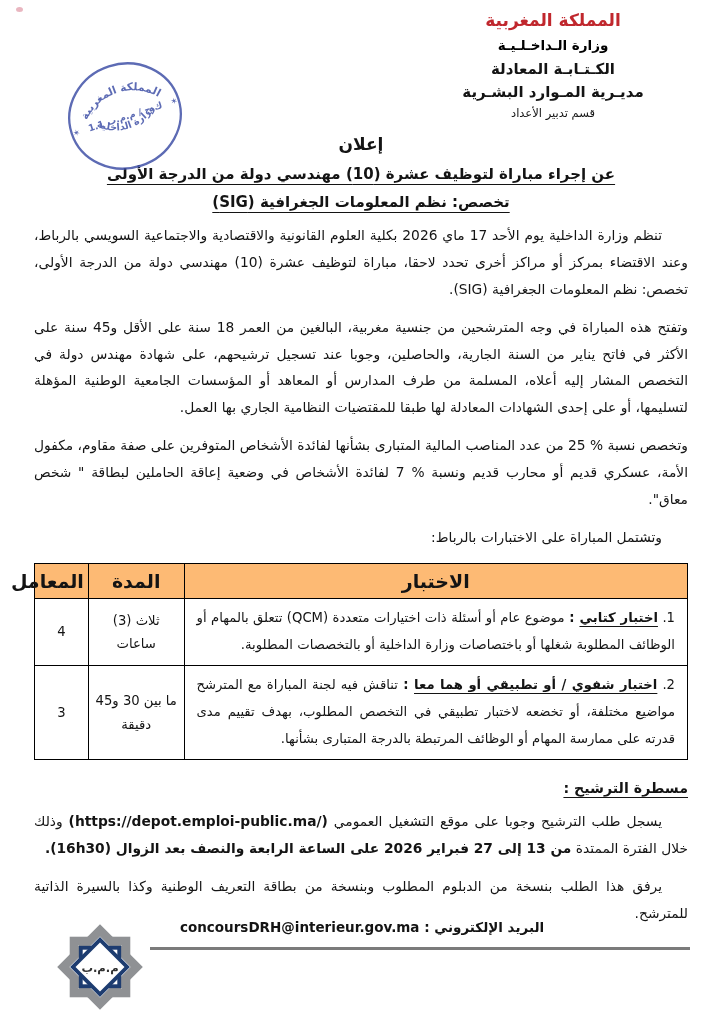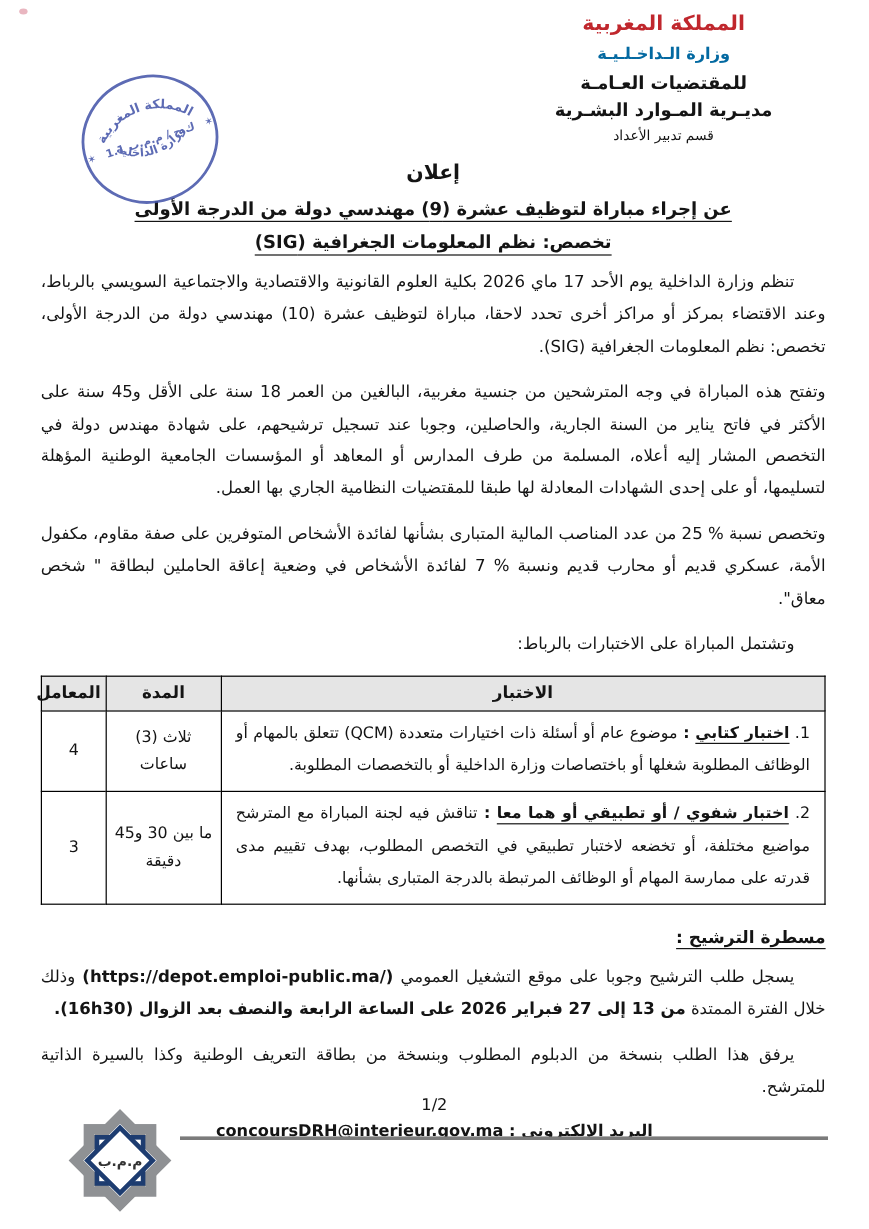--- a/index.html
+++ b/index.html
@@ -5,42 +5,42 @@
   html,body{margin:0;padding:0;background:#fff;}
   .page{
     position:relative;width:724px;height:1024px;background:#fff;overflow:hidden;
     direction:rtl;font-family:"DejaVu Sans",sans-serif;color:#141414;
   }
   .content{padding:8px 36px 0 34px;}
 
   
   .gov-header{width:270px;margin:2px 0 0 auto;text-align:center;}
   .h-kingdom{color:#c0272d;font-weight:bold;font-size:17px;margin-bottom:7px;}
-  .h-ministry{color:#0369a1;font-weight:bold;font-size:13.5px;margin-bottom:7px;}
+  .h-ministry{color:#000000;font-weight:bold;font-size:13.5px;margin-bottom:7px;}
   .h-secretariat,.h-directorate{font-weight:bold;font-size:15px;margin-bottom:5px;}
   .h-division,.h-service{font-size:11.5px;margin-bottom:3px;}
 
   
   .stamp{position:absolute;left:62px;top:58px;width:126px;height:116px;
          transform:rotate(-18deg);opacity:.85;}
 
   
   .title-block{text-align:center;margin-top:14px;}
   .title-main{font-size:17px;font-weight:bold;margin-bottom:11px;}
   .title-sub{font-size:15px;font-weight:bold;margin-bottom:10px;}
   .u{text-decoration:underline;text-underline-offset:5px;}
 
   p.body{font-size:13.8px;line-height:1.95;text-align:justify;margin:11px 0 0;}
   .indent{text-indent:26px;}
   .b{font-weight:bold;}
 
   
   table.exams{border-collapse:collapse;width:100%;margin-top:12px;table-layout:fixed;}
   table.exams th,table.exams td{border:1.5px solid #000;}
-  table.exams th{background:#e5e5e5;font-size:14px;font-weight:bold;padding:6px 4px;}
+  table.exams th{background:#fdba74;font-size:19px;font-weight:bold;padding:6px 4px;}
   td.cell-exam{font-size:13.2px;line-height:2.05;padding:5px 12px 7px;text-align:justify;vertical-align:middle;}
   td.cell-mid{text-align:center;font-size:13.2px;line-height:1.75;padding:4px;vertical-align:middle;}
   .exam-title{font-weight:bold;text-decoration:underline;text-underline-offset:4px;}
   .exam-sep{font-weight:bold;}
 
   .proc-head{font-weight:bold;font-size:14.2px;margin:20px 0 0;
              text-decoration:underline;text-underline-offset:4px;display:inline-block;}
 
   
   .footer{position:absolute;left:0;right:0;top:913px;height:111px;}
@@ -73,29 +73,29 @@
       <text x="118" y="64" font-size="9" fill="#4152a8" text-anchor="middle">✶</text>
     </svg>
   </div>
 
   <div class="content">
 
     
     <div class="gov-header">
       <div class="h-kingdom">المملكة المغربية</div>
       <div class="h-ministry">وزارة الـداخـلـيـة</div>
-      <div class="h-secretariat">للمقتضيات العـامـة</div>
+      <div class="h-secretariat">الكـتـابـة المعادلة</div>
       <div class="h-directorate">مديـرية المـوارد البشـرية</div>
       <div class="h-division">قسم تدبير الأعداد</div>
     </div>
 
     
     <div class="title-block">
       <div class="title-main">إعلان</div>
-      <div class="title-sub u">عن إجراء مباراة لتوظيف عشرة (9) مهندسي دولة من الدرجة الأولى</div>
+      <div class="title-sub u">عن إجراء مباراة لتوظيف عشرة (10) مهندسي دولة من الدرجة الأولى</div>
       <div class="title-sub u">تخصص: نظم المعلومات الجغرافية (SIG)</div>
     </div>
 
     
     <p class="body indent">تنظم وزارة الداخلية يوم الأحد 17 ماي 2026 بكلية العلوم القانونية والاقتصادية والاجتماعية السويسي بالرباط، وعند الاقتضاء بمركز أو مراكز أخرى تحدد لاحقا، مباراة لتوظيف عشرة (10) مهندسي دولة من الدرجة الأولى، تخصص: نظم المعلومات الجغرافية (SIG).</p>
     <p class="body">وتفتح هذه المباراة في وجه المترشحين من جنسية مغربية، البالغين من العمر 18 سنة على الأقل و45 سنة على الأكثر في فاتح يناير من السنة الجارية، والحاصلين، وجوبا عند تسجيل ترشيحهم، على شهادة مهندس دولة في التخصص المشار إليه أعلاه، المسلمة من طرف المدارس أو المعاهد أو المؤسسات الجامعية الوطنية المؤهلة لتسليمها، أو على إحدى الشهادات المعادلة لها طبقا للمقتضيات النظامية الجاري بها العمل.</p>
     <p class="body">وتخصص نسبة % 25 من عدد المناصب المالية المتبارى بشأنها لفائدة الأشخاص المتوفرين على صفة مقاوم، مكفول الأمة، عسكري قديم أو محارب قديم ونسبة % 7 لفائدة الأشخاص في وضعية إعاقة الحاملين لبطاقة " شخص معاق".</p>
     <p class="body indent">وتشتمل المباراة على الاختبارات بالرباط:</p>
 
     
@@ -129,21 +129,20 @@
 
     <span class="proc-head">مسطرة الترشيح :</span>
 
     <p class="body indent"><span>يسجل طلب الترشيح وجوبا على موقع التشغيل العمومي </span><span class="b">(</span><span class="b" dir="ltr">https://depot.emploi-public.ma/</span><span class="b">)</span><span> وذلك خلال الفترة الممتدة </span><span class="b">من 13 إلى 27 فبراير 2026 على الساعة الرابعة والنصف بعد الزوال (16h30).</span></p>
 
     <p class="body indent">يرفق هذا الطلب بنسخة من الدبلوم المطلوب وبنسخة من بطاقة التعريف الوطنية وكذا بالسيرة الذاتية للمترشح.</p>
 
   </div>
 
   <div class="footer">
-    <div class="pagenum">1/2</div>
     <div class="rule"></div>
 
     <div class="footer-star">
       <svg width="100" height="100" viewBox="0 0 104 104">
         <rect x="25" y="25" width="54" height="54" fill="#ffffff" stroke="#8f9194" stroke-width="9"></rect>
         <rect x="25" y="25" width="54" height="54" fill="#ffffff" stroke="#8f9194" stroke-width="9" transform="rotate(45 52 52)"></rect>
         <rect x="32" y="32" width="40" height="40" fill="#ffffff" stroke="#1d3c70" stroke-width="4"></rect>
         <rect x="32" y="32" width="40" height="40" fill="#ffffff" stroke="#1d3c70" stroke-width="4" transform="rotate(45 52 52)"></rect>
         <text x="52" y="57" font-size="12" font-weight="bold" fill="#333" text-anchor="middle" font-family="DejaVu Sans, sans-serif">م.م.ب</text>
       </svg>

